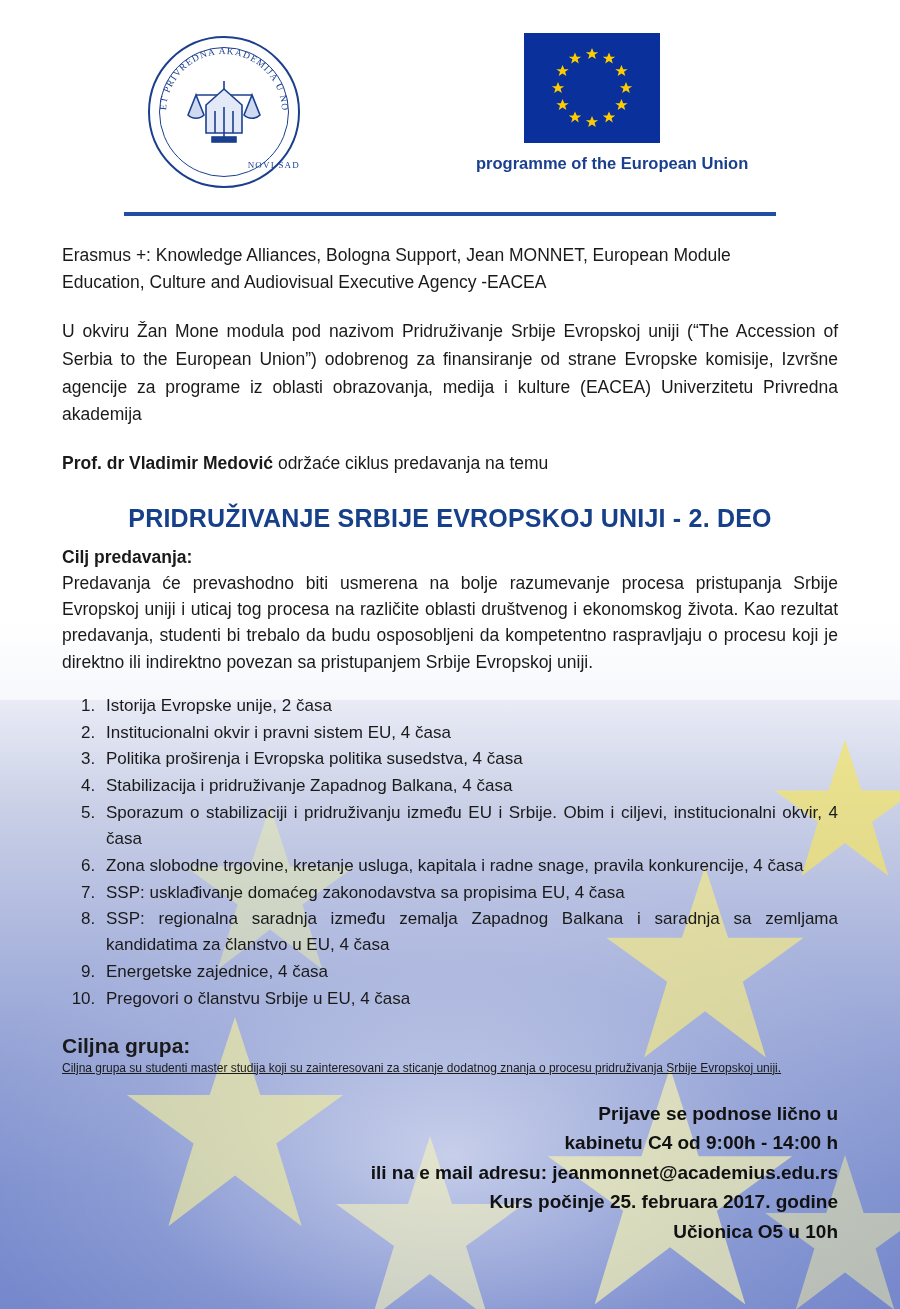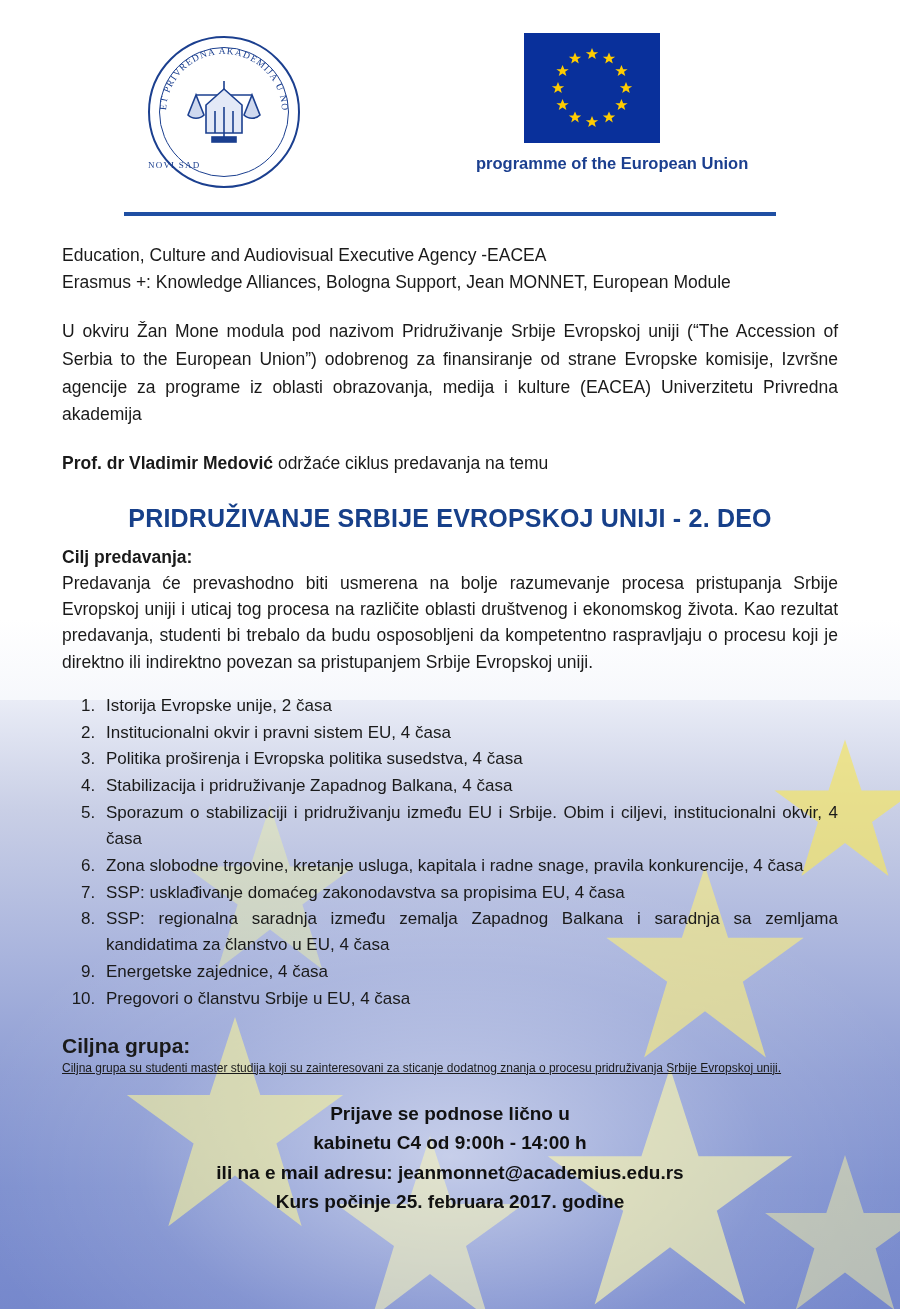--- a/index.html
+++ b/index.html
@@ -95,21 +95,21 @@
     top: 50%;
     transform: translate(-50%, -50%);
     width: 84px;
     height: 74px;
   }
   .seal-bottom-label {
     position: absolute;
     left: 0;
     right: 0;
     bottom: 18px;
-    text-align: left;
+    text-align: right;
     font-size: 9px;
     letter-spacing: 1.2px;
     color: #1b3f8f;
     font-family: "Liberation Serif", serif;
   }
 
   .eu-flag {
     position: absolute;
     left: 524px;
     top: 33px;
@@ -208,21 +208,21 @@
   .group-text {
     margin-top: 1px;
     font-size: 12px;
     line-height: 1.5;
     text-align: justify;
     text-decoration: underline;
   }
 
   .footer-block {
     margin-top: 22px;
-    text-align: center;
+    text-align: right;
     font-size: 19px;
     font-weight: bold;
     line-height: 1.55;
     color: #111;
   }
   .footer-block div { white-space: nowrap; }
 </style>
 </head>
 <body>
 
@@ -351,22 +351,22 @@
       <div class="support-text">
         <div>programme of the European Union</div>
       </div>
     </div>
 
     <div class="rule"></div>
 
     <div class="body-wrap">
 
       <div class="agency-block">
+        <div>Erasmus +: Knowledge Alliances, Bologna Support, Jean MONNET, European Module</div>
         <div>Education, Culture and Audiovisual Executive Agency -EACEA</div>
-        <div>Erasmus +: Knowledge Alliances, Bologna Support, Jean MONNET, European Module</div>
       </div>
 
       <div class="intro-block">
         <span>U okviru Žan Mone modula pod nazivom </span><b>Pridruživanje Srbije Evropskoj uniji</b><span> (“The Accession of Serbia to the European Union”) odobrenog za finansiranje od strane Evropske komisije, Izvršne agencije za programe iz oblasti obrazovanja, medija i kulture (EACEA) Univerzitetu Privredna akademija</span>
       </div>
 
       <div class="prof-block">
         <b>Prof. dr Vladimir Medović</b><span>  održaće ciklus predavanja na temu</span>
       </div>
 
@@ -389,17 +389,18 @@
       </ol>
 
       <div class="group-label">Ciljna grupa:</div>
       <div class="group-text">Ciljna grupa su studenti master studija koji su zainteresovani za sticanje dodatnog znanja o procesu pridruživanja Srbije Evropskoj uniji.</div>
 
       <div class="footer-block">
         <div>Prijave se podnose lično u</div>
         <div>kabinetu C4 od 9:00h - 14:00 h</div>
         <div>ili na e mail adresu: jeanmonnet@academius.edu.rs</div>
         <div>Kurs počinje 25. februara 2017. godine</div>
+        <div>Učionica O5 u 10h</div>
       </div>
 
     </div>
   </div>
 </div>
 
 </body></html>

